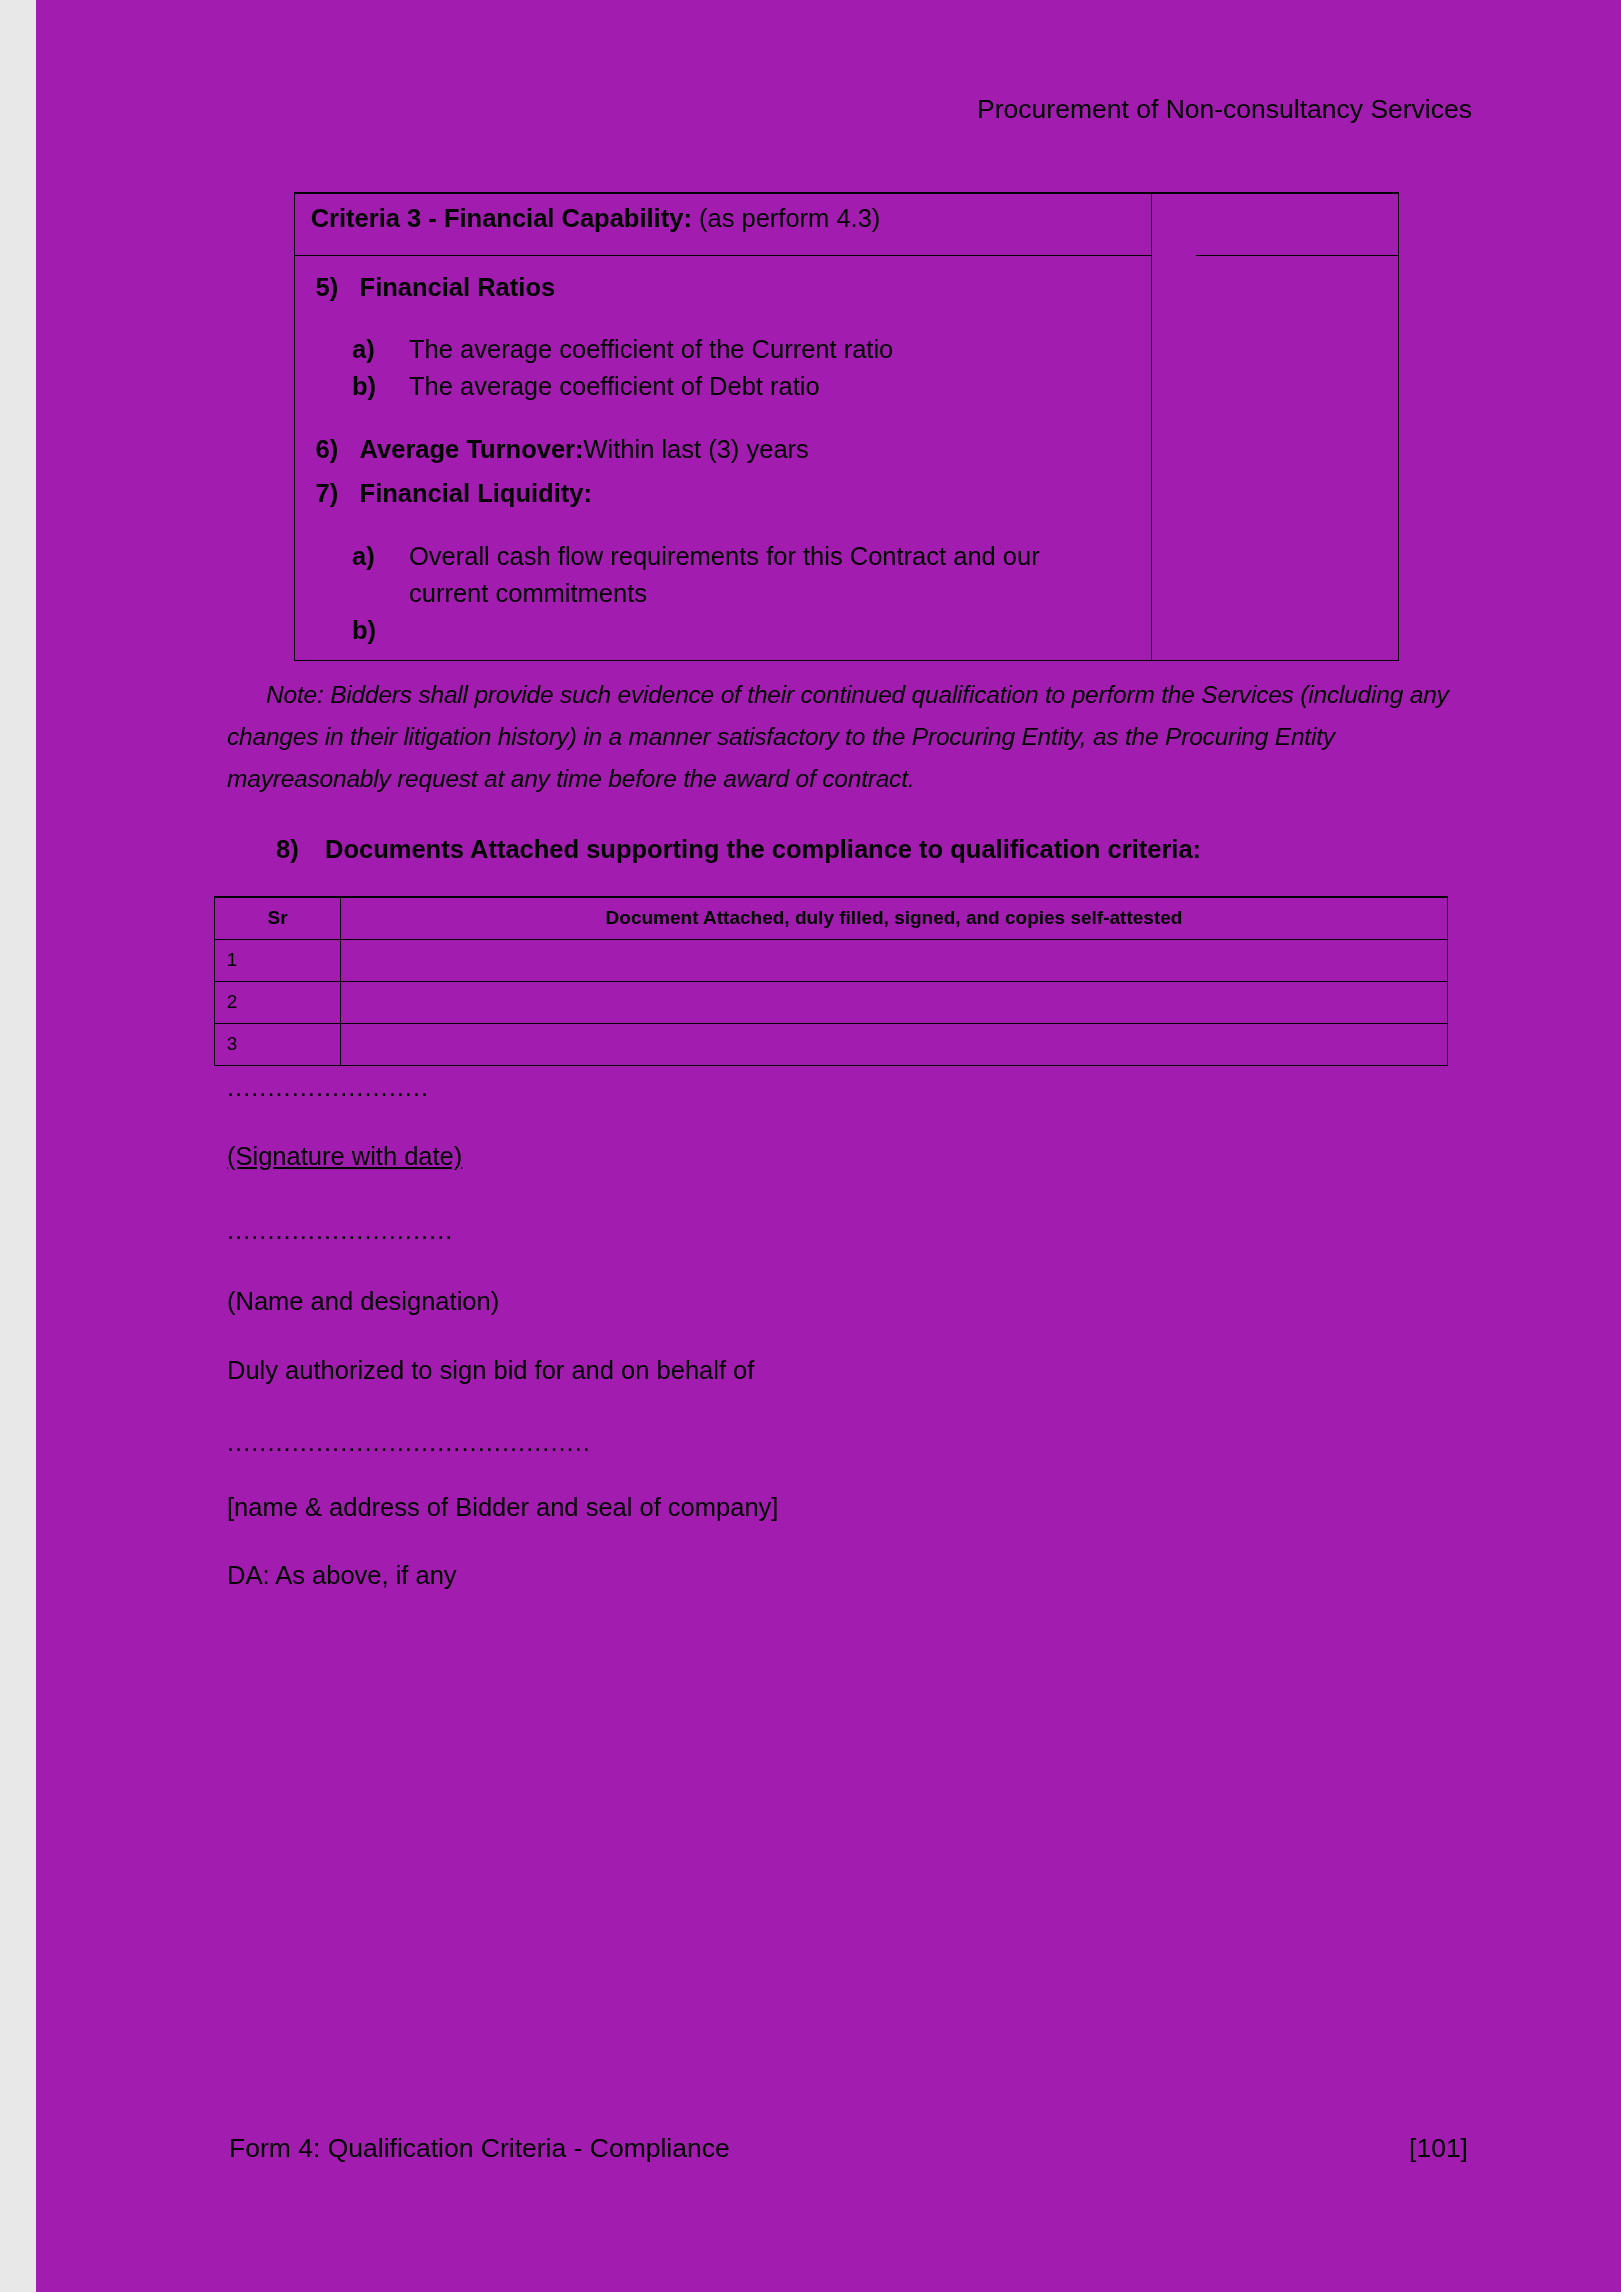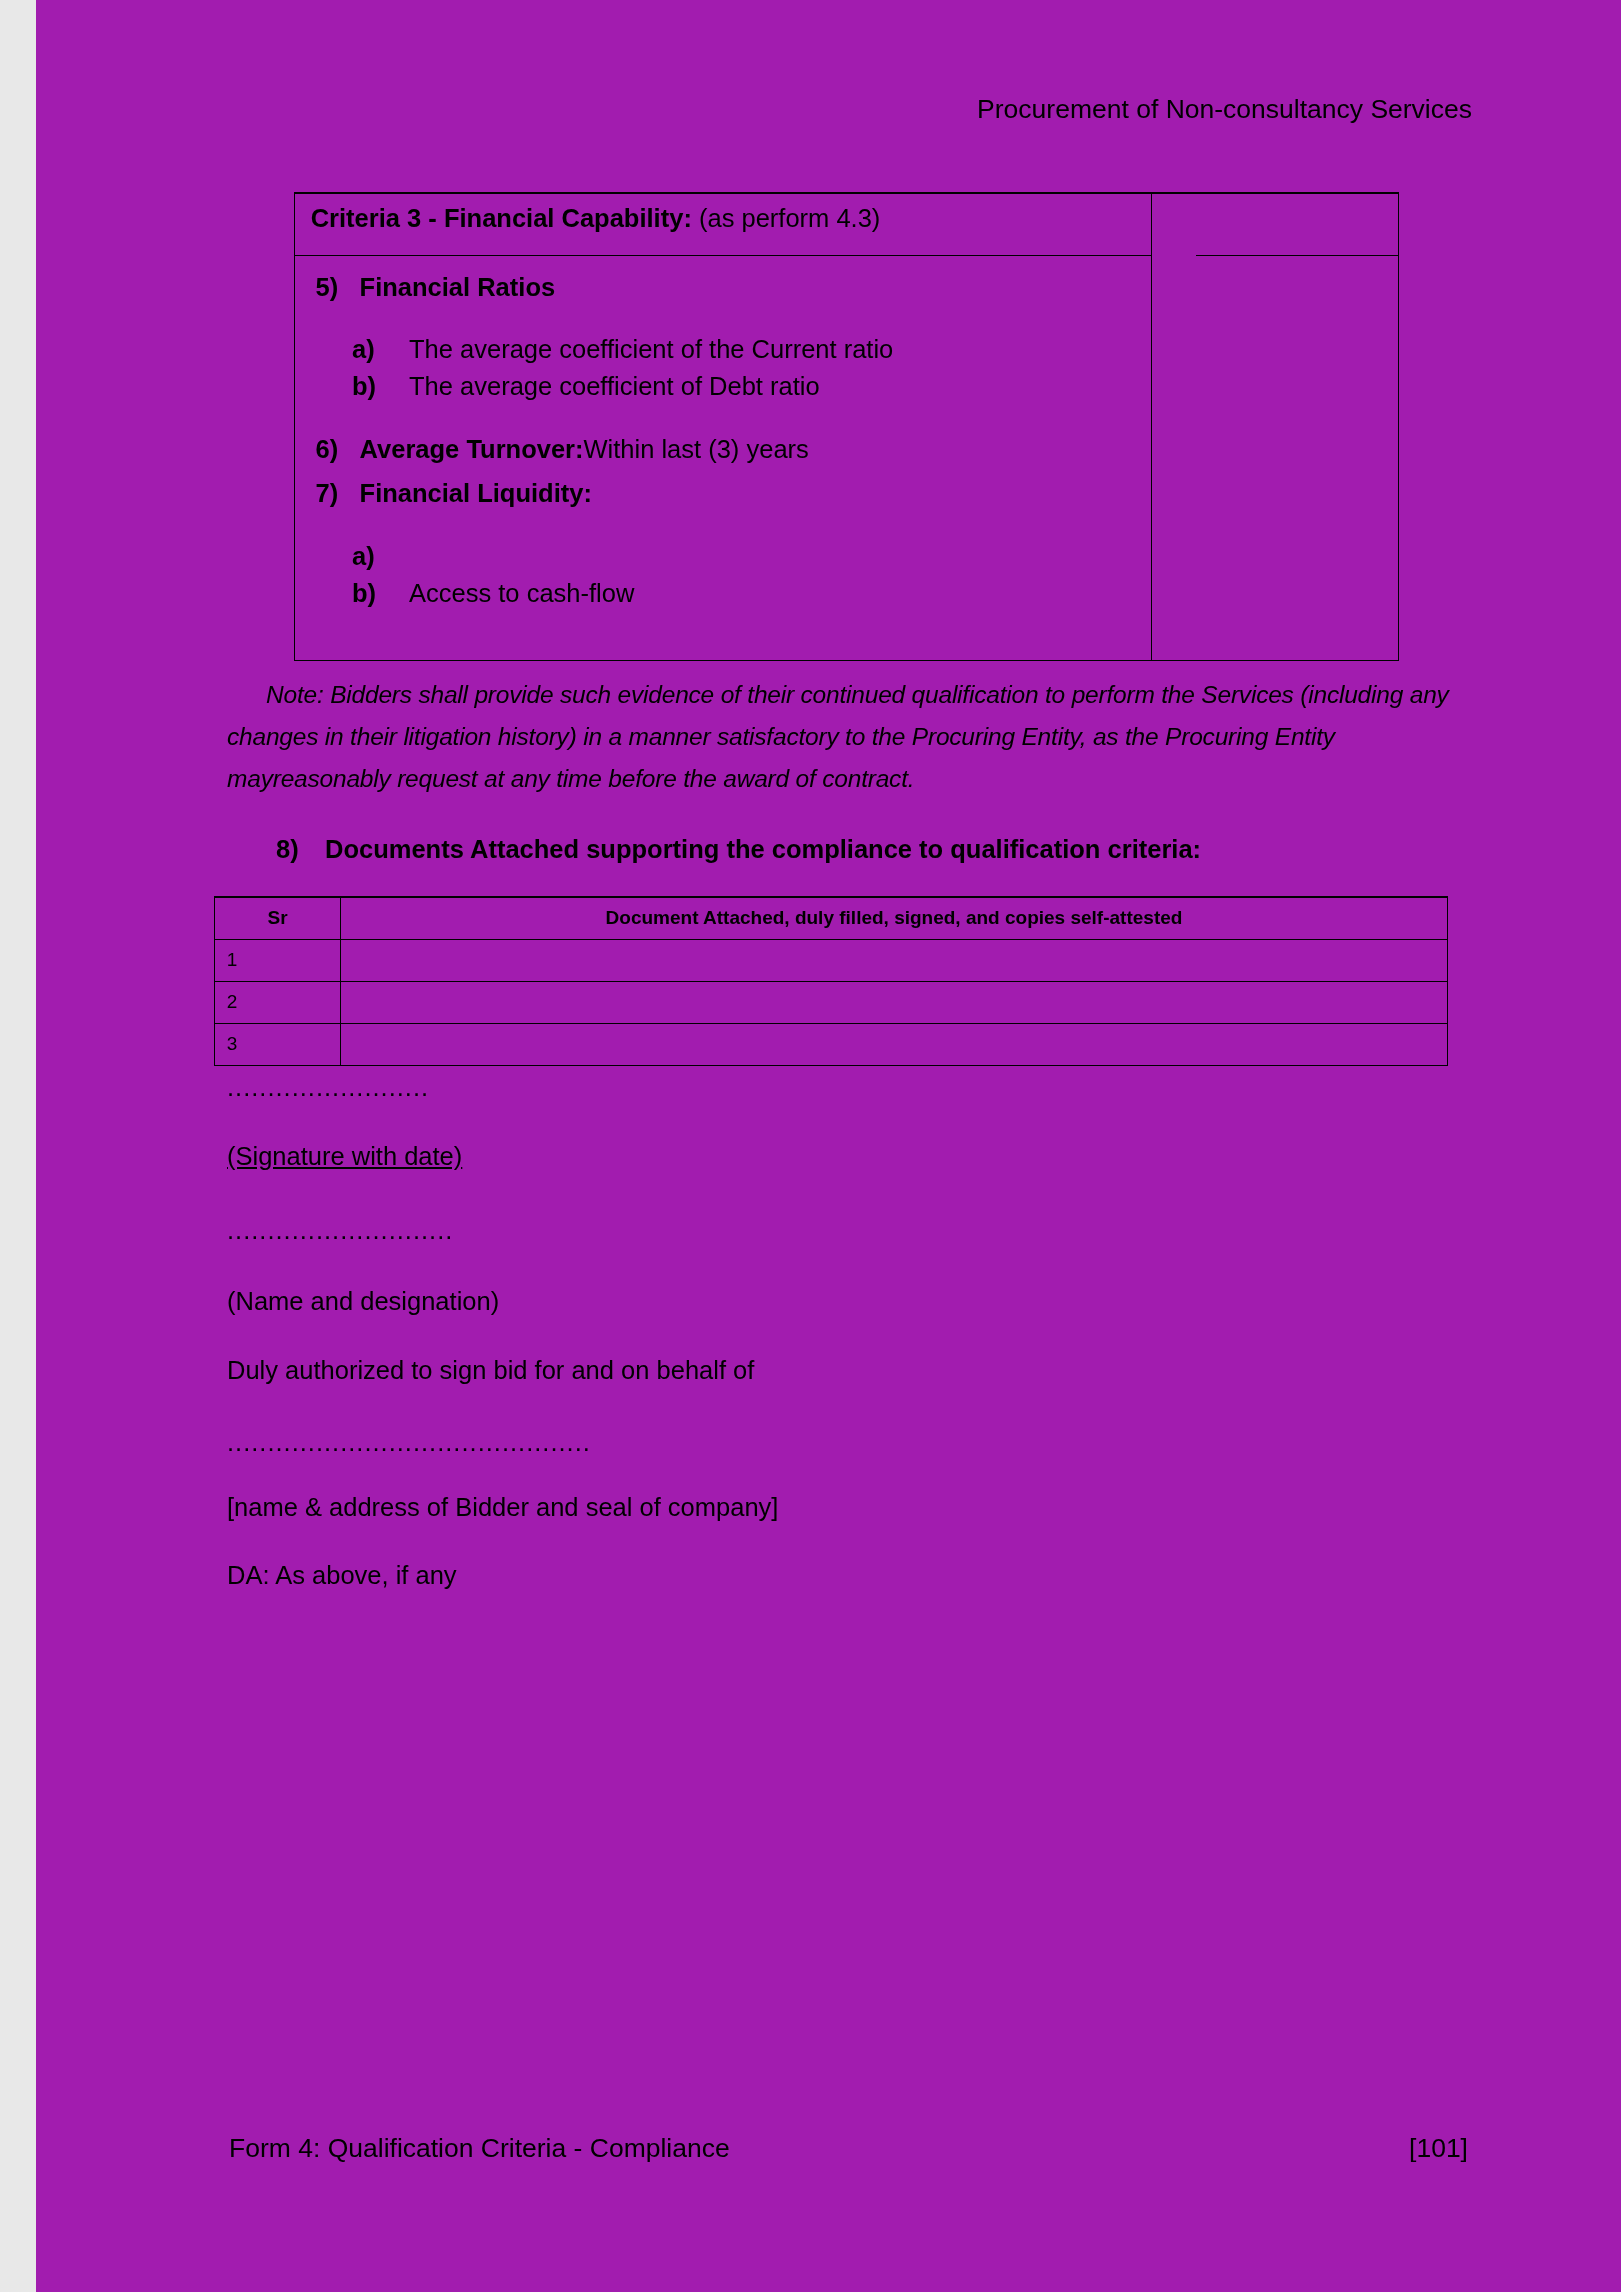--- a/index.html
+++ b/index.html
@@ -124,25 +124,25 @@
           <span class="t"><b>Average Turnover:</b><span style="font-weight:normal">Within last (3) years</span></span>
         </div>
 
         <div class="li lv1 gap-sm">
           <span class="m">7)</span>
           <span class="t"><b>Financial Liquidity:</b><span></span></span>
         </div>
 
         <div class="li lv2 gap-lg">
           <span class="m">a)</span>
+          <span class="t"><b></b><span>Overall cash flow requirements for this Contract and our current commitments</span></span>
         </div>
 
         <div class="li lv2">
           <span class="m">b)</span>
-          <span class="t"><b></b><span>Access to cash-flow</span></span>
         </div>
 
       </div>
       <div class="cell"></div>
     </div>
   </div>
 
   <div class="note">Note: Bidders shall provide such evidence of their continued qualification to perform the Services (including any changes in their litigation history) in a manner satisfactory to the Procuring Entity, as the Procuring Entity mayreasonably request at any time before the award of contract.</div>
 
   <div class="sec8">

